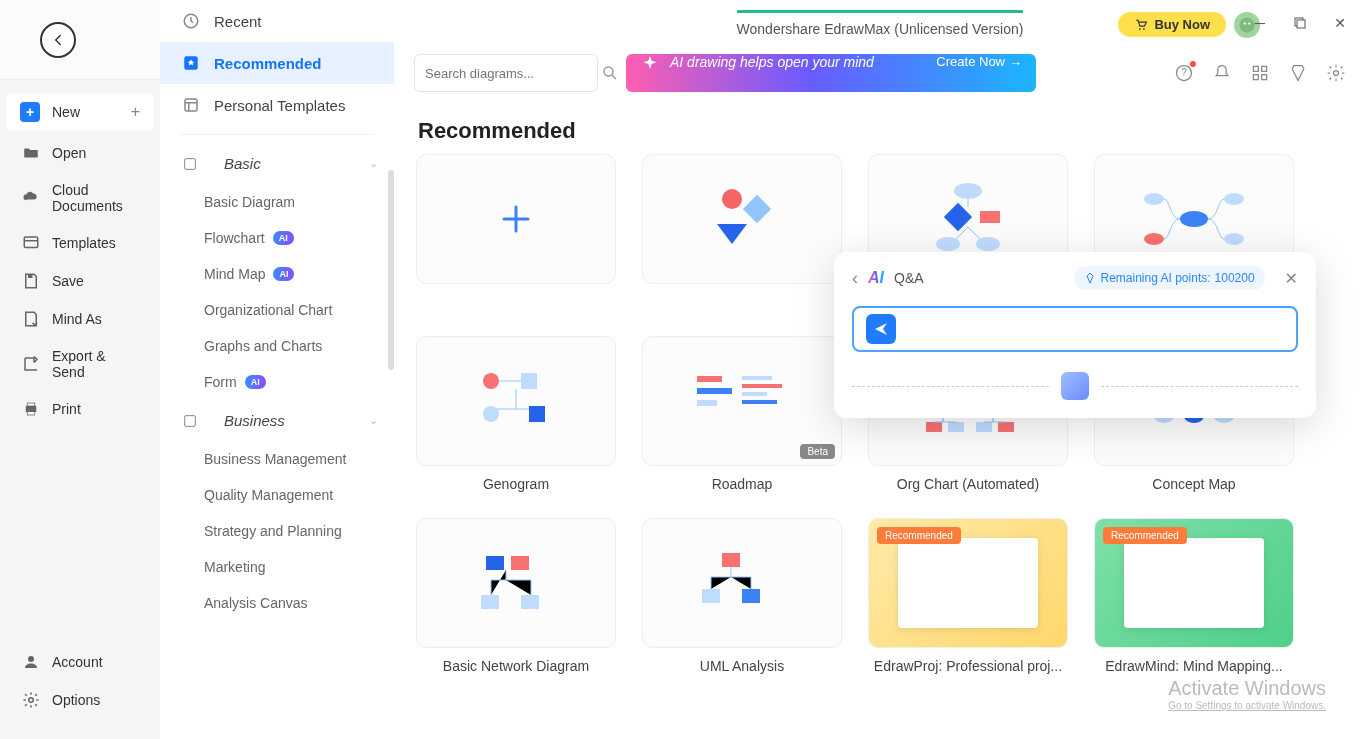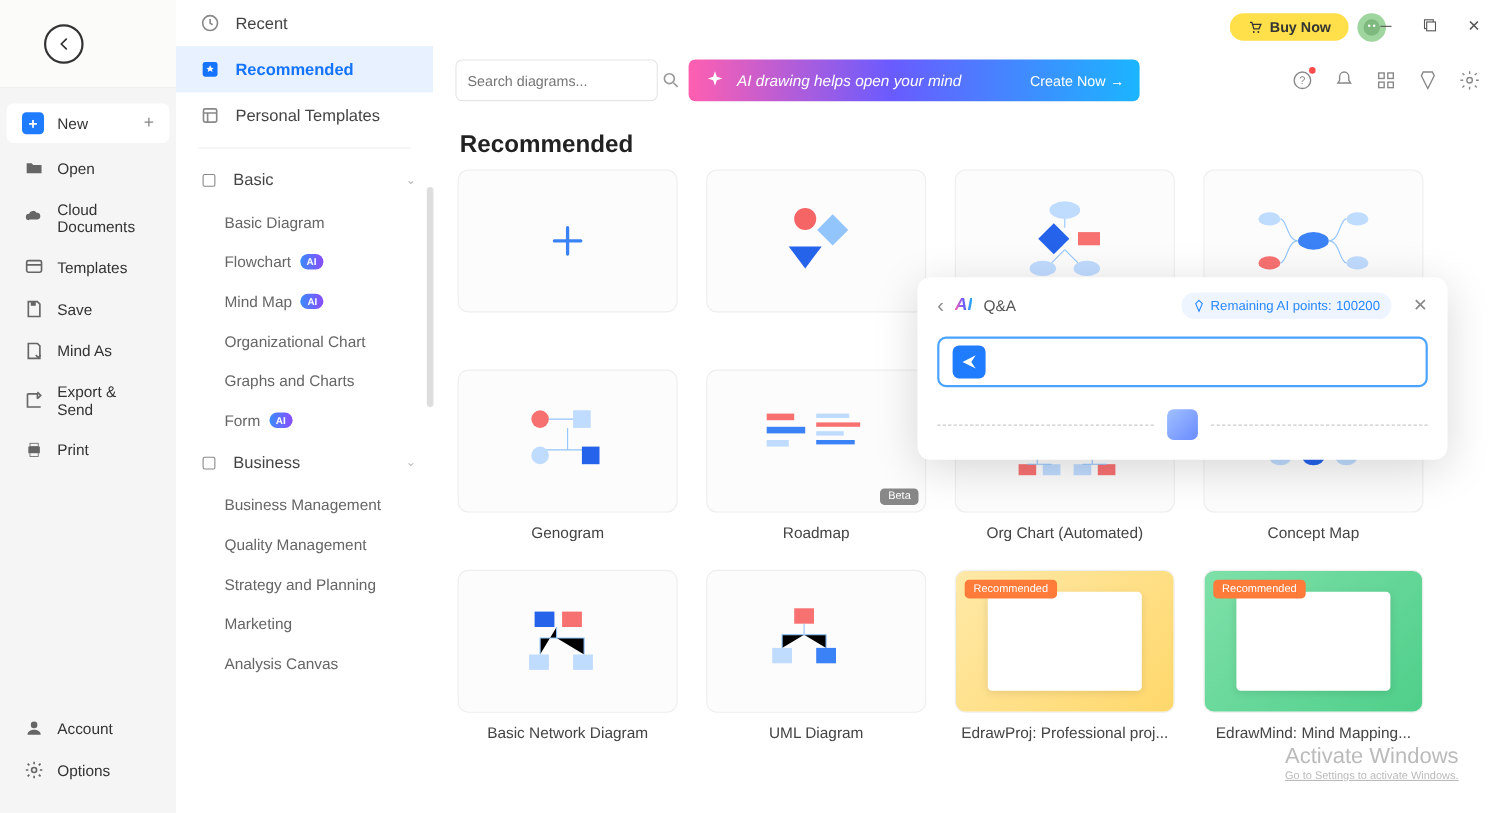--- a/index.html
+++ b/index.html
@@ -19,40 +19,40 @@
 .sidebar-left .spacer { flex:1; }
 
 
 .sidebar-cats { width: 234px; background:#fff; border-right: 0; display:flex; flex-direction:column; overflow-y:auto; position:relative; }
 .sidebar-cats-inner { padding-bottom: 20px; }
 .cat-top-item { display:flex; align-items:center; gap:14px; padding:12px 22px; font-size:15px; color:#444; cursor:pointer; }
 .cat-top-item.active { background:#e8f1ff; color:#1574ff; font-weight:600; }
 .cat-top-item .badge-icon { width:18px; height:18px; display:flex; align-items:center; justify-content:center; color:#888; }
 .cat-top-item.active .badge-icon { color:#1574ff; }
 .sep { height:1px; background:#f0f0f0; margin: 8px 20px; }
-.cat-header { display:flex; align-items:center; gap:14px; padding:12px 22px; font-size:15px; color:#444; cursor:pointer; position:relative; }
+.cat-header { display:flex; align-items:center; gap:26px; padding:12px 22px; font-size:15px; color:#444; cursor:pointer; position:relative;font-style:italic; }
 .cat-header .chev { position:absolute; right:16px; color:#bbb; font-size:11px; }
 .cat-sub { padding:10px 22px 10px 44px; font-size:14px; color:#666; cursor:pointer; display:flex; align-items:center; gap:8px; }
 .ai-pill { font-size:9px; font-weight:bold; color:#fff; padding:2px 6px; border-radius:8px; background:linear-gradient(90deg,#3a8bff,#8a4dff); }
 .scrollthumb { position: fixed; left: 388px; top: 170px; width: 6px; height: 200px; background:#ddd; border-radius:3px; }
 
 
 .main { flex:1; display:flex; flex-direction:column; background:#fff; position:relative; }
 .titlebar { height: 46px; display:flex; align-items:center; justify-content:center; position:relative; }
 .titlebar .title { font-size:14px; color:#555; border-top: 3px solid #1fbf85; padding-top: 8px; }
 .titlebar .winbuttons { position:absolute; right:6px; top:0; height:46px; display:flex; align-items:center; gap:0; }
 .winbtn { width:40px; height:40px; display:flex; align-items:center; justify-content:center; cursor:pointer; color:#555; font-size:14px; }
 .buy-btn { position:absolute; right:140px; top:12px; background:#ffe04a; border-radius:16px; padding:5px 16px; font-size:13px; font-weight:600; display:flex; align-items:center; gap:6px; cursor:pointer; color:#333; }
 .avatar { position:absolute; right:106px; top:12px; width:26px; height:26px; border-radius:50%; background:#9fd69f; display:flex; align-items:center; justify-content:center; }
 
 .toolbar-row { display:flex; align-items:center; padding: 8px 20px 12px 20px; gap:28px; }
 .searchbox { width: 184px; height:38px; background:#fff; border:1px solid #e5e5e5; border-radius:6px; display:flex; align-items:center; padding:0 10px; color:#999; font-size:13px; position:relative; }
 .searchbox input { border:none; outline:none; flex:1; font-size:13px; color:#555; background:transparent; }
 .searchbox .sicon { color:#999; }
-.ai-banner { flex: 0 0 410px; height:38px; border-radius:6px; background:linear-gradient(90deg,#ff5fb0 0%, #6a5bff 45%, #1bb5ff 100%); display:flex; align-items:center; padding:0 14px; color:#fff; font-style:italic; font-size:14px; gap:10px; cursor:pointer; }
+.ai-banner { flex: 0 0 410px; height:38px; border-radius:6px; background:linear-gradient(90deg,#ff5fb0 0%, #6a5bff 45%, #1bb5ff 100%); display:flex; align-items:flex-start; padding:0 14px; color:#fff; font-style:italic; font-size:14px; gap:10px; cursor:pointer; }
 .ai-banner .create { margin-left:auto; font-style:normal; font-size:13px; display:flex; align-items:center; gap:4px; }
 .toolbar-right { margin-left:auto; display:flex; align-items:center; gap:18px; color:#888; }
 .toolbar-right .ticon { width:20px; height:20px; cursor:pointer; display:flex; align-items:center; justify-content:center; position:relative; }
 .notif-dot { position:absolute; top:-2px; right:-2px; width:6px; height:6px; background:#ff4d4d; border-radius:50%; }
 
 .section-title { font-size:22px; font-weight:700; padding: 14px 24px 10px 24px; color:#222; }
 
 .cards-grid { padding: 0 22px 40px 22px; display:grid; grid-template-columns: repeat(4, 200px); gap: 26px 26px; align-content:start; }
 .card { width:200px; display:flex; flex-direction:column; align-items:center; gap:10px; }
 .thumb { width:200px; height:130px; border:1px solid #eee; border-radius:10px; background:#fcfcfc; display:flex; align-items:center; justify-content:center; position:relative; overflow:hidden; }
@@ -277,20 +277,21 @@
           <div class="cat-sub">
             <span>Analysis Canvas</span>
           </div>
         </div>
     </div>
     <div class="scrollthumb"></div>
   </div>
 
   <div class="main">
     <div class="titlebar">
+      <div class="title">Wondershare EdrawMax (Unlicensed Version)</div>
       <div class="buy-btn">
         <svg width="14" height="14" viewBox="0 0 24 24">
             <path d="M4 4h3l3 10h8l3-7H8" stroke="#333" stroke-width="2" fill="none"></path>
             <circle cx="10" cy="19" r="1.5" fill="#333"></circle>
             <circle cx="17" cy="19" r="1.5" fill="#333"></circle>
           </svg>
         <span>Buy Now</span>
       </div>
       <div class="avatar">
         <svg width="18" height="18" viewBox="0 0 24 24">
@@ -482,21 +483,21 @@
         </div>
         <div class="card">
           <div class="thumb">
             <svg width="100" height="70" viewBox="0 0 100 70">
               <rect x="30" y="5" width="18" height="14" fill="#f87171"></rect>
               <path d="M39 19v10M39 29h-20v12M39 29h20v12" stroke="#93c5fd"></path>
               <rect x="10" y="41" width="18" height="14" fill="#bfdbfe"></rect>
               <rect x="50" y="41" width="18" height="14" fill="#3b82f6"></rect>
             </svg>
           </div>
-          <div class="card-label">UML Diagram</div>
+          <div class="card-label">UML Analysis</div>
         </div>
         <div class="card">
           <div class="thumb" style="background: linear-gradient(135deg, rgb(255, 233, 168), rgb(255, 216, 107));">
             <div style="width:140px;height:90px;background:#fff;border-radius:4px;box-shadow:0 2px 8px rgba(0,0,0,.1);"></div>
             <span class="rec-tag">Recommended</span>
           </div>
           <div class="card-label">EdrawProj: Professional proj...</div>
         </div>
         <div class="card">
           <div class="thumb" style="background: linear-gradient(135deg, rgb(126, 224, 168), rgb(79, 207, 138));">

